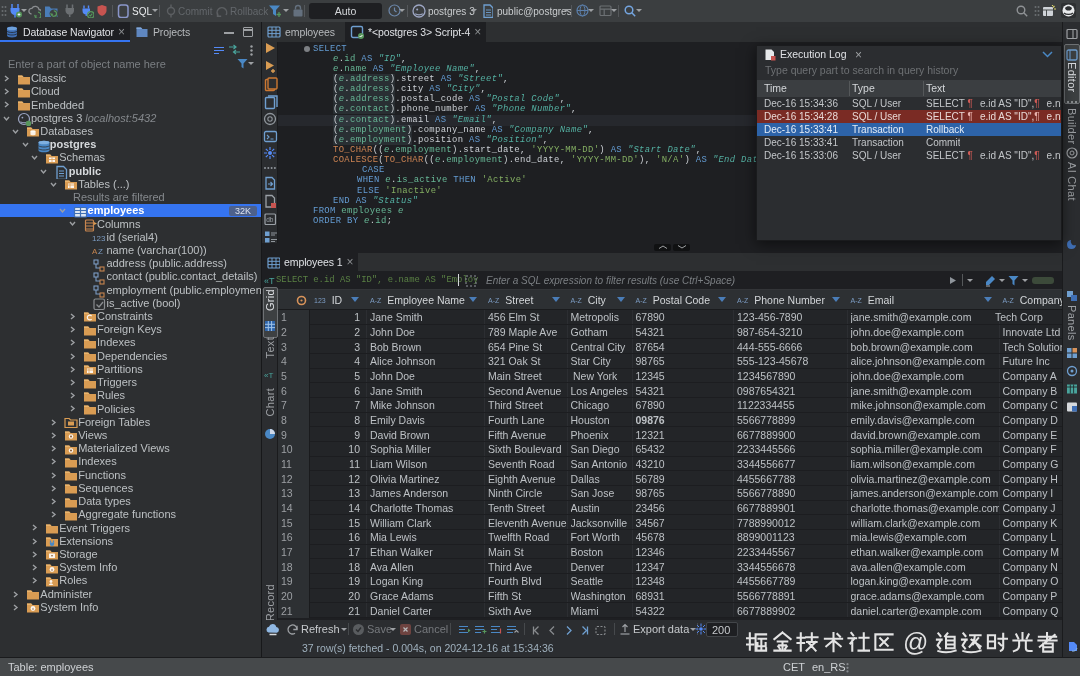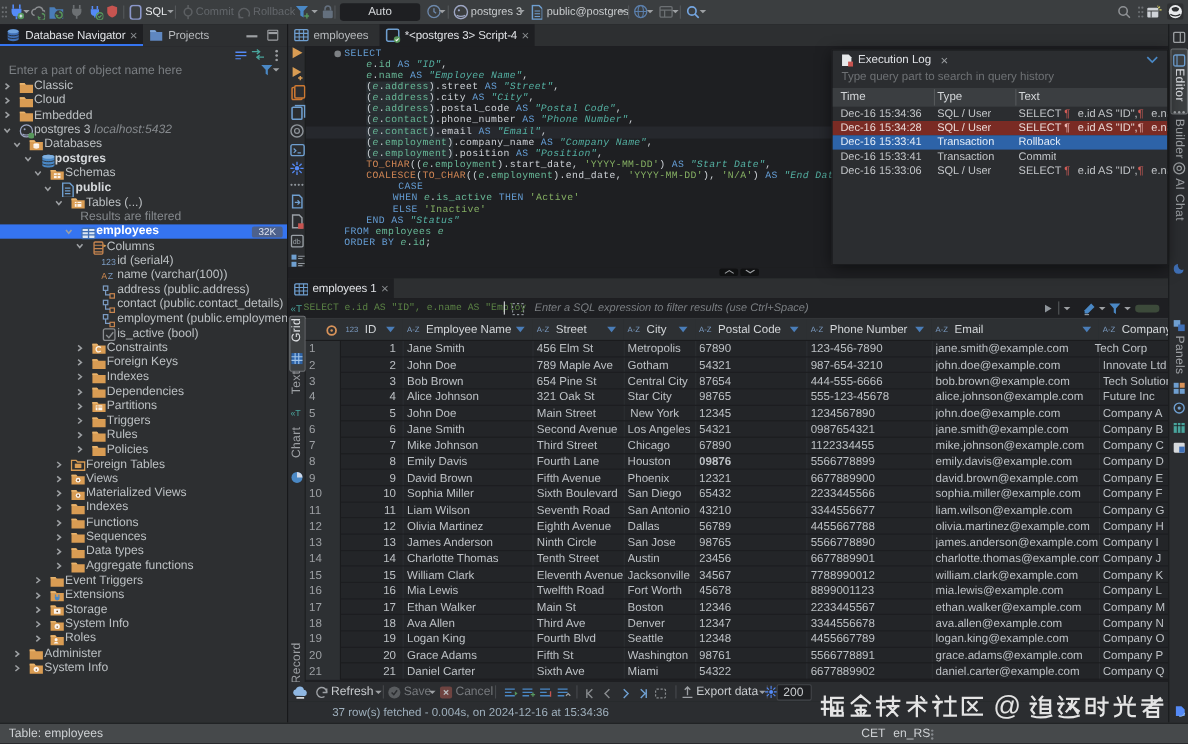--- a/index.html
+++ b/index.html
@@ -1289,21 +1289,21 @@
 <div class="gc" style="left:635.5px;top:573.88px;width:97.5px;">12348</div>
 <div class="gc" style="left:737px;top:573.88px;width:109.5px;">4455667789</div>
 <div class="gc" style="left:850.5px;top:573.88px;width:148.0px;">logan.king@example.com</div>
 <div class="gc" style="left:1002.5px;top:573.88px;width:59.5px;">Company O</div>
 <div class="abs" style="left:310px;top:602.20px;width:752px;height:1px;background:#1c1d20;"></div>
 <div class="gc" style="left:281px;top:588.54px;width:26px;color:#9da0a4;font-size:10.5px;">20</div>
 <div class="gc" style="left:310px;top:588.54px;width:50px;justify-content:flex-end;">20</div>
 <div class="gc" style="left:370px;top:588.54px;width:114px;">Grace Adams</div>
 <div class="gc" style="left:488px;top:588.54px;width:78.5px;">Fifth St</div>
 <div class="gc" style="left:570.5px;top:588.54px;width:61.0px;">Washington</div>
-<div class="gc" style="left:635.5px;top:588.54px;width:97.5px;">98761</div>
+<div class="gc" style="left:635.5px;top:588.54px;width:97.5px;">68931</div>
 <div class="gc" style="left:737px;top:588.54px;width:109.5px;">5566778891</div>
 <div class="gc" style="left:850.5px;top:588.54px;width:148.0px;">grace.adams@example.com</div>
 <div class="gc" style="left:1002.5px;top:588.54px;width:59.5px;">Company P</div>
 <div class="abs" style="left:310px;top:616.86px;width:752px;height:1px;background:#1c1d20;"></div>
 <div class="gc" style="left:281px;top:603.20px;width:26px;color:#9da0a4;font-size:10.5px;">21</div>
 <div class="gc" style="left:310px;top:603.20px;width:50px;justify-content:flex-end;">21</div>
 <div class="gc" style="left:370px;top:603.20px;width:114px;">Daniel Carter</div>
 <div class="gc" style="left:488px;top:603.20px;width:78.5px;">Sixth Ave</div>
 <div class="gc" style="left:570.5px;top:603.20px;width:61.0px;">Miami</div>
 <div class="gc" style="left:635.5px;top:603.20px;width:97.5px;">54322</div>

